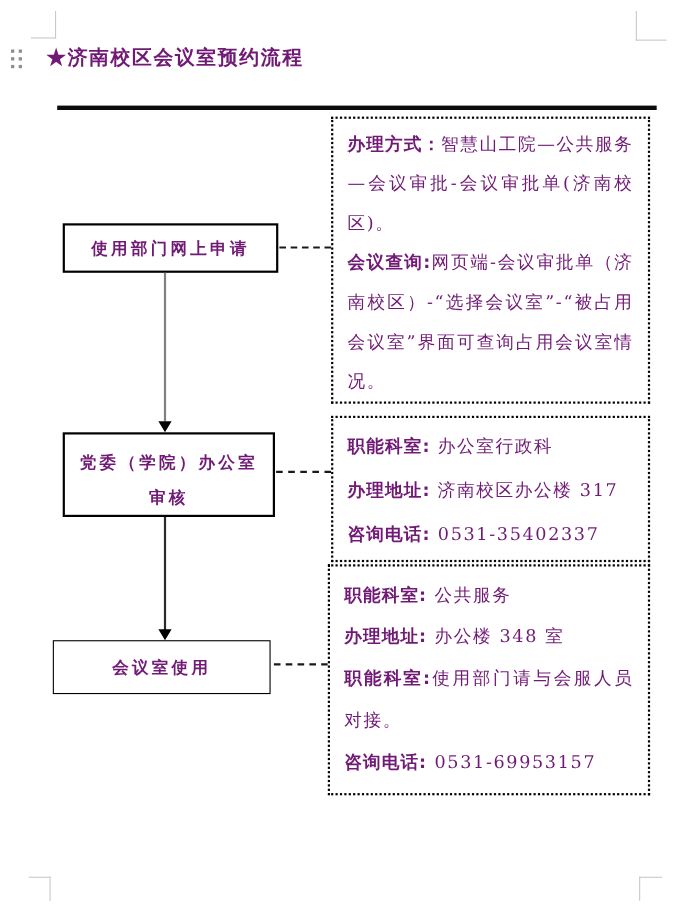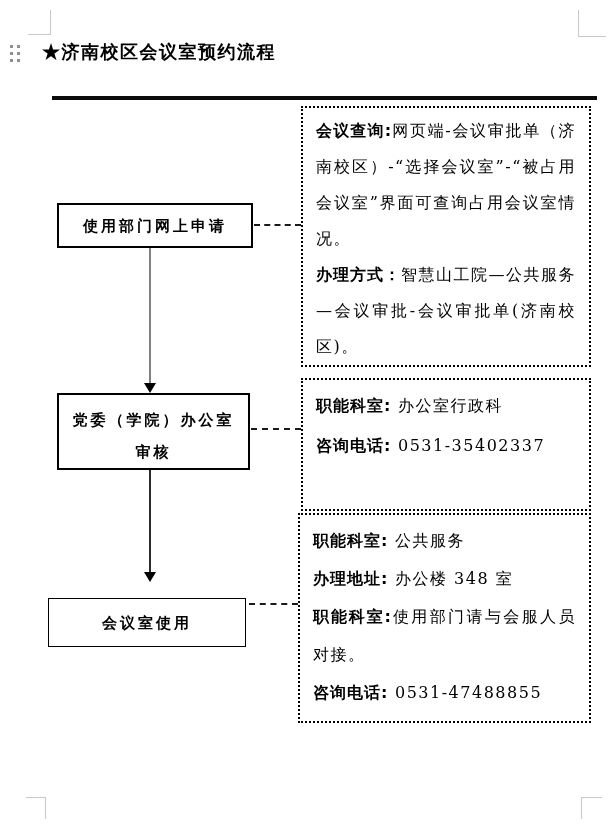--- a/index.html
+++ b/index.html
@@ -1,18 +1,18 @@
 <!DOCTYPE html>
 <html><head>
 <meta charset="utf-8">
 <style>
   html,body{margin:0;padding:0;background:#ffffff;}
   #page{
     position:relative;width:612px;height:834px;background:#ffffff;overflow:hidden;
-    font-family:"DejaVu Serif", serif;color:#000000;
+    font-family:"DejaVu Serif", serif;color:#701a75;
   }
   
   .drag-handle{position:absolute;left:10px;top:45px;width:10px;height:18px;
     display:grid;grid-template-columns:3px 3px;grid-template-rows:3px 3px 3px;
     column-gap:4px;row-gap:4px;cursor:grab;}
   .drag-handle i{background:#8f8f8f;display:block;width:3px;height:3px;}
   
   .doc-title{position:absolute;left:42px;top:40px;font-size:18px;font-weight:bold;
     letter-spacing:1.5px;white-space:nowrap;}
   
@@ -22,21 +22,21 @@
   .crop.tl{left:28px;top:10px;width:22px;height:24px;border-right-width:1px;border-bottom-width:1px;}
   .crop.tr{left:578px;top:10px;width:27px;height:26px;border-left-width:1px;border-bottom-width:1px;}
   .crop.bl{left:26px;top:797px;width:19px;height:21px;border-top-width:1px;border-right-width:1px;}
   .crop.br{left:581px;top:797px;width:20px;height:21px;border-top-width:1px;border-left-width:1px;}
   
   .flow-box{position:absolute;border:2px solid #000;background:#fff;
     display:flex;flex-direction:column;align-items:center;justify-content:center;
     font-size:15px;letter-spacing:3px;text-align:center;line-height:32px;font-weight:bold;}
   .flow-box.a{left:57px;top:203px;width:192px;height:41px;}
   .flow-box.b{left:57px;top:393px;width:189px;height:73px;justify-content:flex-end;}
-  .flow-box.c{left:48px;top:598px;width:196px;height:47px;border-width:1.5px;text-align:right;}
+  .flow-box.c{left:48px;top:582px;width:196px;height:47px;border-width:1.5px;text-align:right;}
   
   .vline{position:absolute;width:2px;}
   .vline.first{left:149px;top:248px;height:135px;background:#808080;}
   .vline.second{left:149px;top:470px;height:103px;background:#2b2b2b;width:1.5px;}
   .arrowhead{position:absolute;width:0;height:0;border-left:6px solid transparent;
     border-right:6px solid transparent;border-top:10px solid #000;}
   .arrowhead.first{left:144px;top:383px;}
   .arrowhead.second{left:144px;top:572px;}
   
   .dash-conn{position:absolute;height:0;border-top:2px dashed #1a1a1a;}
@@ -88,29 +88,30 @@
   <div class="vline first"></div>
   <div class="arrowhead first"></div>
   <div class="vline second"></div>
   <div class="arrowhead second"></div>
 
   <div class="dash-conn c1"></div>
   <div class="dash-conn c2"></div>
   <div class="dash-conn c3"></div>
 
   <div class="info-box one">
+    <p><span class="lbl">办理方式：</span><span>智慧山工院—公共服务—会议审批-会议审批单(济南校区)。</span></p>
     <p><span class="lbl">会议查询:</span><span>网页端-会议审批单（济南校区）-“选择会议室”-“被占用会议室”界面可查询占用会议室情况。</span></p>
-    <p><span class="lbl">办理方式：</span><span>智慧山工院—公共服务—会议审批-会议审批单(济南校区)。</span></p>
   </div>
 
   <div class="info-box two">
     <p><span class="lbl">职能科室:</span><span> 办公室行政科</span></p>
+    <p><span class="lbl">办理地址:</span><span> 济南校区办公楼 317</span></p>
     <p><span class="lbl">咨询电话:</span><span> 0531-35402337</span></p>
   </div>
 
   <div class="info-box three">
     <p><span class="lbl">职能科室:</span><span> 公共服务</span></p>
     <p><span class="lbl">办理地址:</span><span> 办公楼 348 室</span></p>
     <p><span class="lbl">职能科室:</span><span>使用部门请与会服人员对接。</span></p>
-    <p><span class="lbl">咨询电话:</span><span> 0531-47488855</span></p>
+    <p><span class="lbl">咨询电话:</span><span> 0531-69953157</span></p>
   </div>
 
 </div>
 
 </body></html>

